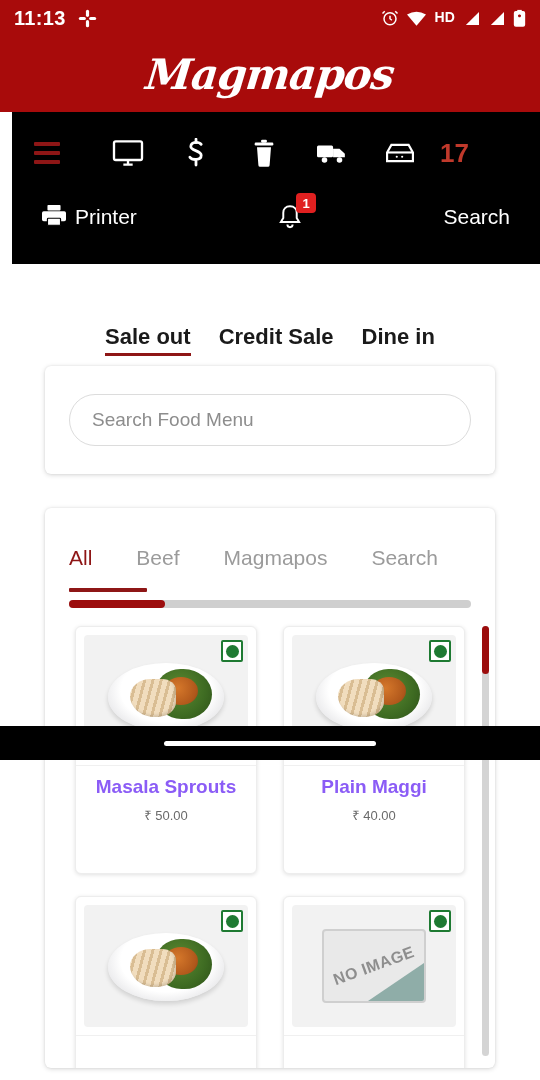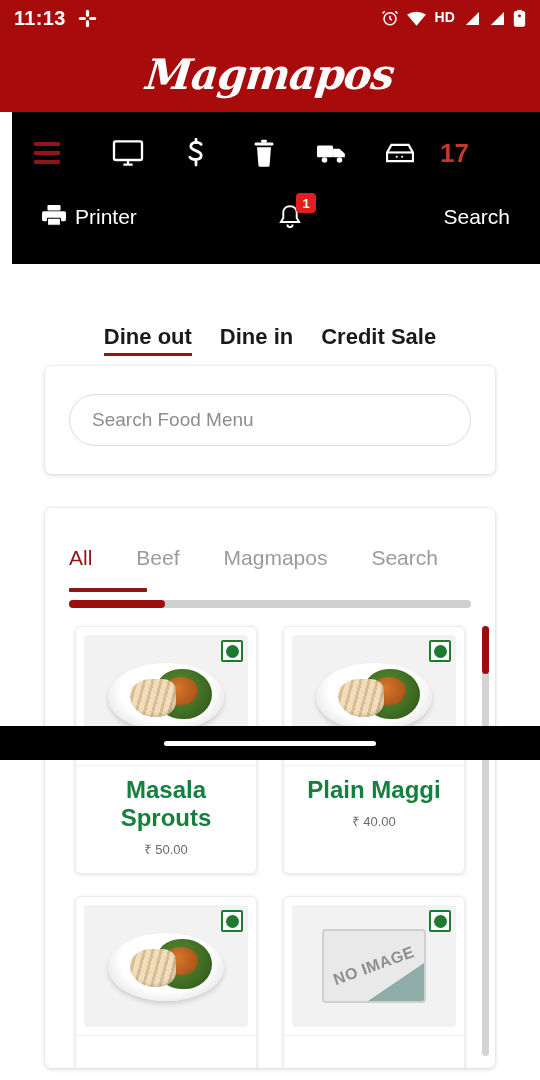--- a/index.html
+++ b/index.html
@@ -231,21 +231,21 @@
     border-bottom: 38px solid #8fada8;
   }
   .no-image .ni-text {
     position: absolute; left: 50%; top: 50%;
     transform: translate(-50%,-50%) rotate(-20deg);
     font-size: 16px; font-weight: 700; color: #8e8e8e;
     white-space: nowrap; letter-spacing: .5px;
   }
 
   .food-meta { padding: 10px 8px 0 8px; text-align: center; border-top: 1px solid #f0f0f0; }
-  .food-name { font-size: 24px; font-weight: 700; color: #15803d; }
+  .food-name { font-size: 19px; font-weight: 700; color: #8b5cf6; }
   .food-price { font-size: 13px; color: #6a6a6a; margin-top: 8px; }
 
   
   .nav-bar {
     position: absolute; left: 0; bottom: 0;
     width: 540px; height: 34px; background: #000000;
     display: flex; align-items: center; justify-content: center;
   }
   .nav-pill { width: 212px; height: 5px; border-radius: 3px; background: #ffffff; }
 </style>
@@ -374,23 +374,23 @@
       </div>
       <div class="ta-item">
         <span>Search</span>
       </div>
     </div>
   </div>
 
   <div class="content">
 
     <div class="mode-tabs">
-      <div class="mode-tab active">Dine out</div>
+      <div class="mode-tab active">Sale out</div>
+      <div class="mode-tab">Credit Sale</div>
       <div class="mode-tab">Dine in</div>
-      <div class="mode-tab">Credit Sale</div>
     </div>
 
     <div class="card-panel search-panel">
       <input class="search-input" type="text" placeholder="Search Food Menu" style="">
     </div>
 
     <div class="card-panel menu-panel">
 
       <div class="cat-tabs">
         <span class="cat-tab active">All</span>

